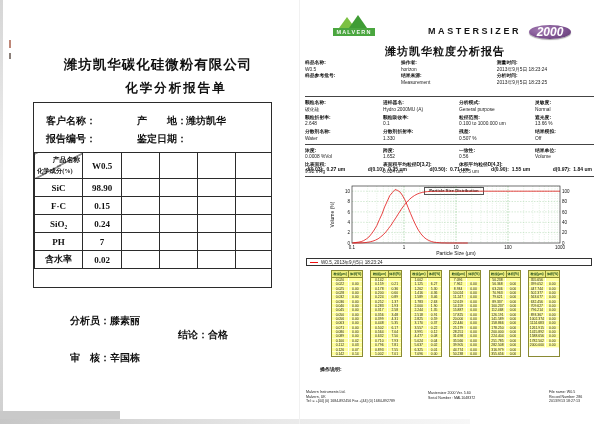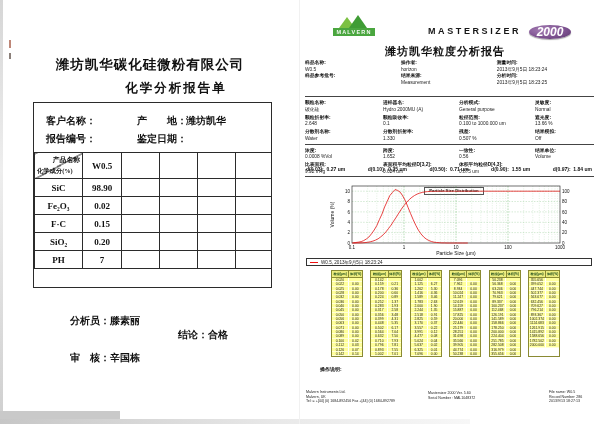--- a/index.html
+++ b/index.html
@@ -10,21 +10,21 @@
   
   .edge-left{left:0;top:0;width:3px;height:424px;background:linear-gradient(#d6d6d6,#eee 40%,#cfcfcf);}
   .edge-bottom{left:0;top:419px;width:470px;height:5px;background:linear-gradient(90deg,#c6c6c6,#e9e9e9 60%,#f7f7f7);}
   .edge-corner{left:0;top:411px;width:120px;height:13px;background:#c9c9c9;}
   .mark-red{left:9px;top:40px;width:2px;height:8px;background:#a2543f;opacity:.7;}
   .mark-dark{left:9px;top:53px;width:2px;height:6px;background:#5a4a42;opacity:.7;}
   .seam{left:299px;top:0;width:1px;height:424px;background:#f1f1f1;}
 
   
   .lp{font-family:"Liberation Serif",serif;}
-  .lp-company{left:0;top:56px;width:300px;text-align:center;font-size:13.5px;font-weight:bold;letter-spacing:1px;}
+  .lp-company{left:8px;top:56px;width:300px;text-align:center;font-size:13.5px;font-weight:bold;letter-spacing:1px;}
   .lp-title{left:0;top:80px;width:352px;text-align:center;font-size:12.5px;font-weight:bold;letter-spacing:2px;}
   .chem-box{left:33px;top:102px;width:239px;height:186px;border:1px solid #2b2b2b;box-sizing:border-box;}
   .chem-info{position:relative;height:49px;font-size:10px;font-weight:bold;}
   .chem-info span{position:absolute;white-space:pre;}
   .ci-customer{left:12px;top:11px;}
   .ci-origin-l{left:103px;top:11px;}
   .ci-origin-v{left:152px;top:11px;}
   .ci-report{left:12px;top:29px;}
   .ci-date{left:103px;top:29px;}
   table.chem{border-collapse:collapse;table-layout:fixed;width:237px;margin-left:0;}
@@ -138,46 +138,46 @@
           </tr>
         <tr>
               <td>SiC</td>
               <td>98.90</td>
               <td></td>
               <td></td>
               <td></td>
               <td></td>
             </tr>
             <tr>
-              <td>Fe₂O₃</td>
-              <td>0.02</td>
-              <td></td>
-              <td></td>
-              <td></td>
-              <td></td>
-            </tr>
-            <tr>
               <td>F·C</td>
               <td>0.15</td>
               <td></td>
               <td></td>
               <td></td>
               <td></td>
             </tr>
             <tr>
               <td>SiO₂</td>
-              <td>0.20</td>
+              <td>0.24</td>
               <td></td>
               <td></td>
               <td></td>
               <td></td>
             </tr>
             <tr>
               <td>PH</td>
               <td>7</td>
+              <td></td>
+              <td></td>
+              <td></td>
+              <td></td>
+            </tr>
+            <tr>
+              <td>含水率</td>
+              <td>0.02</td>
               <td></td>
               <td></td>
               <td></td>
               <td></td>
             </tr>
           </tbody>
       </table>
     </div>
 
     <div class="sig sig-analyst">

